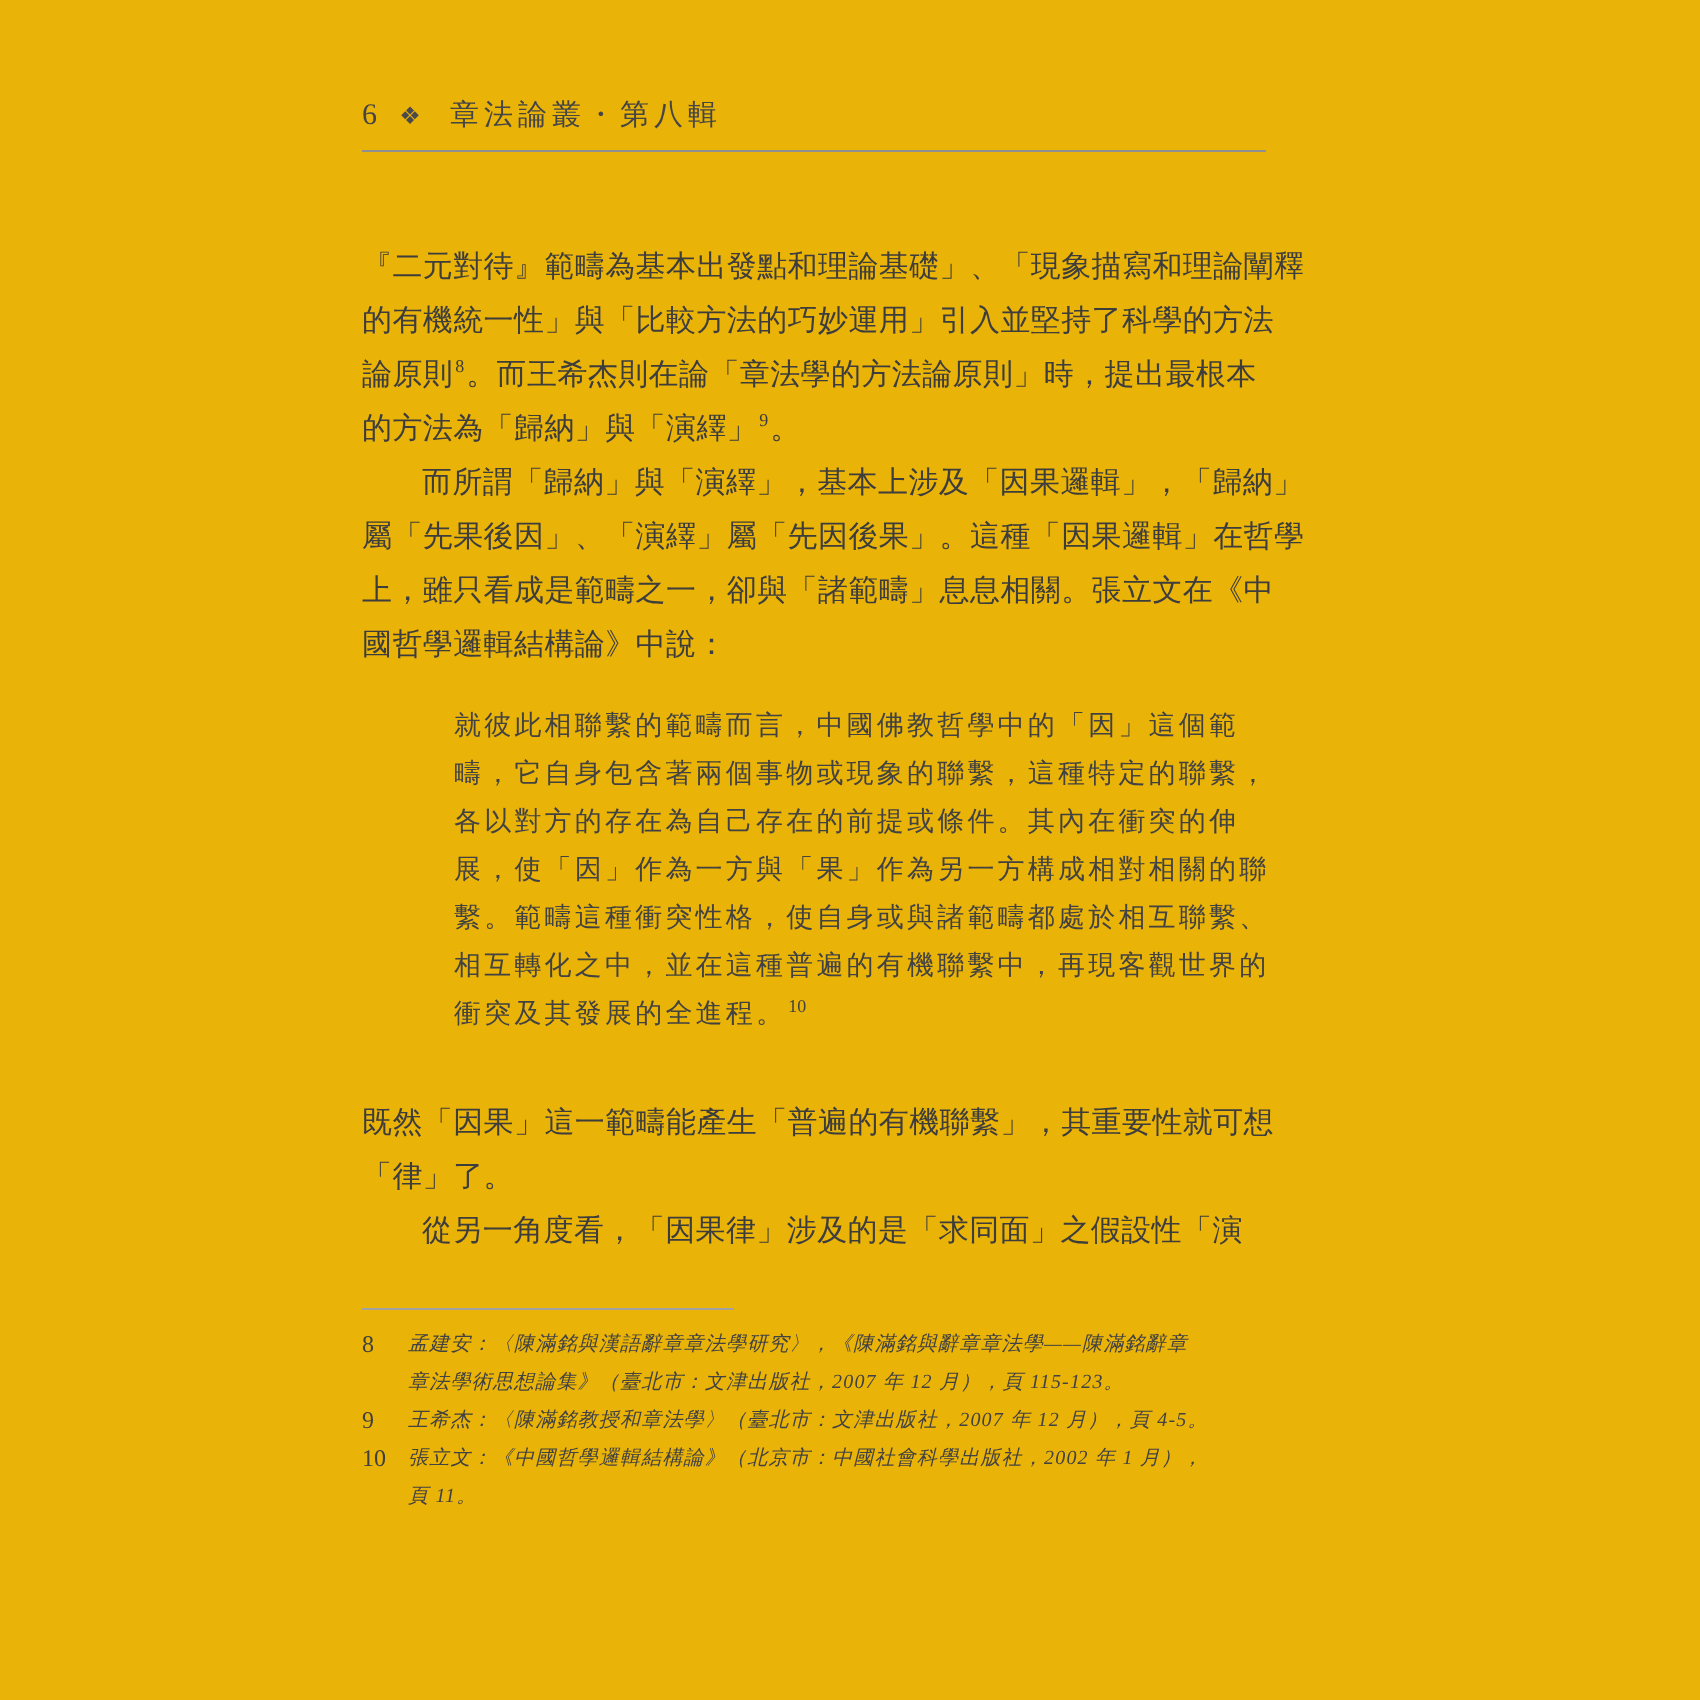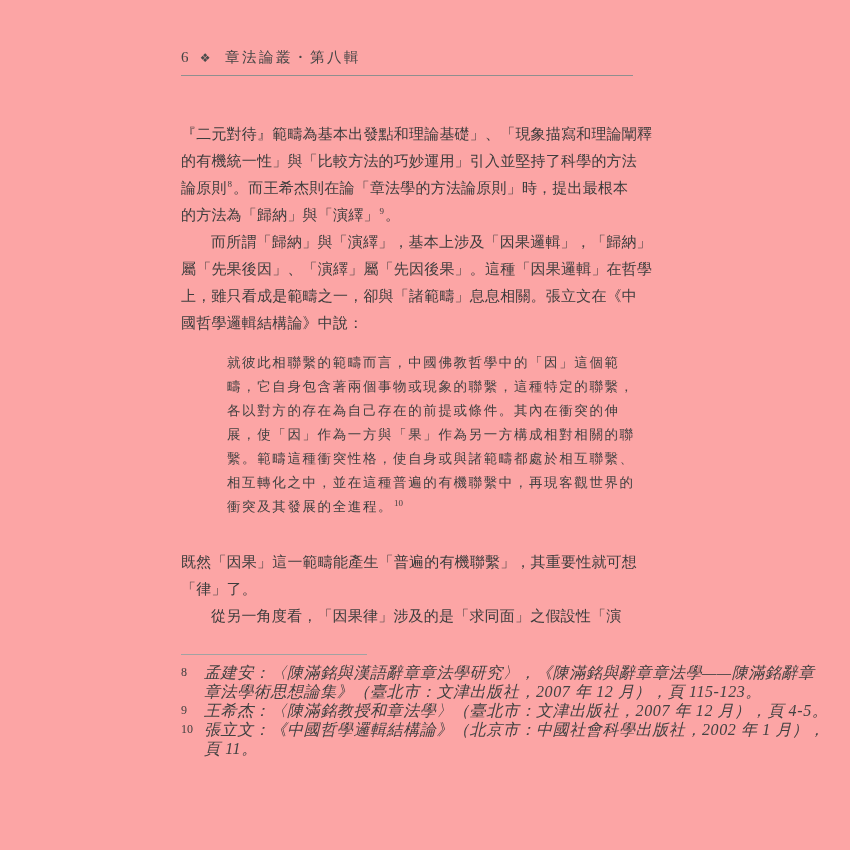--- a/index.html
+++ b/index.html
@@ -1,19 +1,19 @@
 <!DOCTYPE html>
 <html><head>
 <meta charset="utf-8">
 <style>
   html, body { margin: 0; padding: 0; background: #ffffff; }
   .page {
     position: relative;
     width: 850px; height: 850px;
-    background: #fca5a5;
+    background: #eab308;
     overflow: hidden;
     font-family: "Liberation Serif", "DejaVu Serif", serif;
     color: #3d3d3d;
   }
   .inner { padding: 48px 183px 0 181px; }
   .header {
     font-size: 14.5px;
     letter-spacing: 2.5px;
     color: #454545;
     white-space: nowrap;
@@ -59,21 +59,21 @@
   .footnotes { margin-top: 8px; }
   .footnote { display: flex; align-items: flex-start; }
   .fn-num {
     flex: 0 0 23px;
     font-size: 12px;
     line-height: 19px;
     color: #3f3f3f;
   }
   .fn-lines { flex: 1; }
   .fn-line {
-    font-size: 16px;
+    font-size: 10px;
     line-height: 19px;
     height: 19px;
     white-space: nowrap;
     letter-spacing: 0.6px;
     font-style: italic;
     color: #424242;
   }
 </style>
 </head>
 <body>

